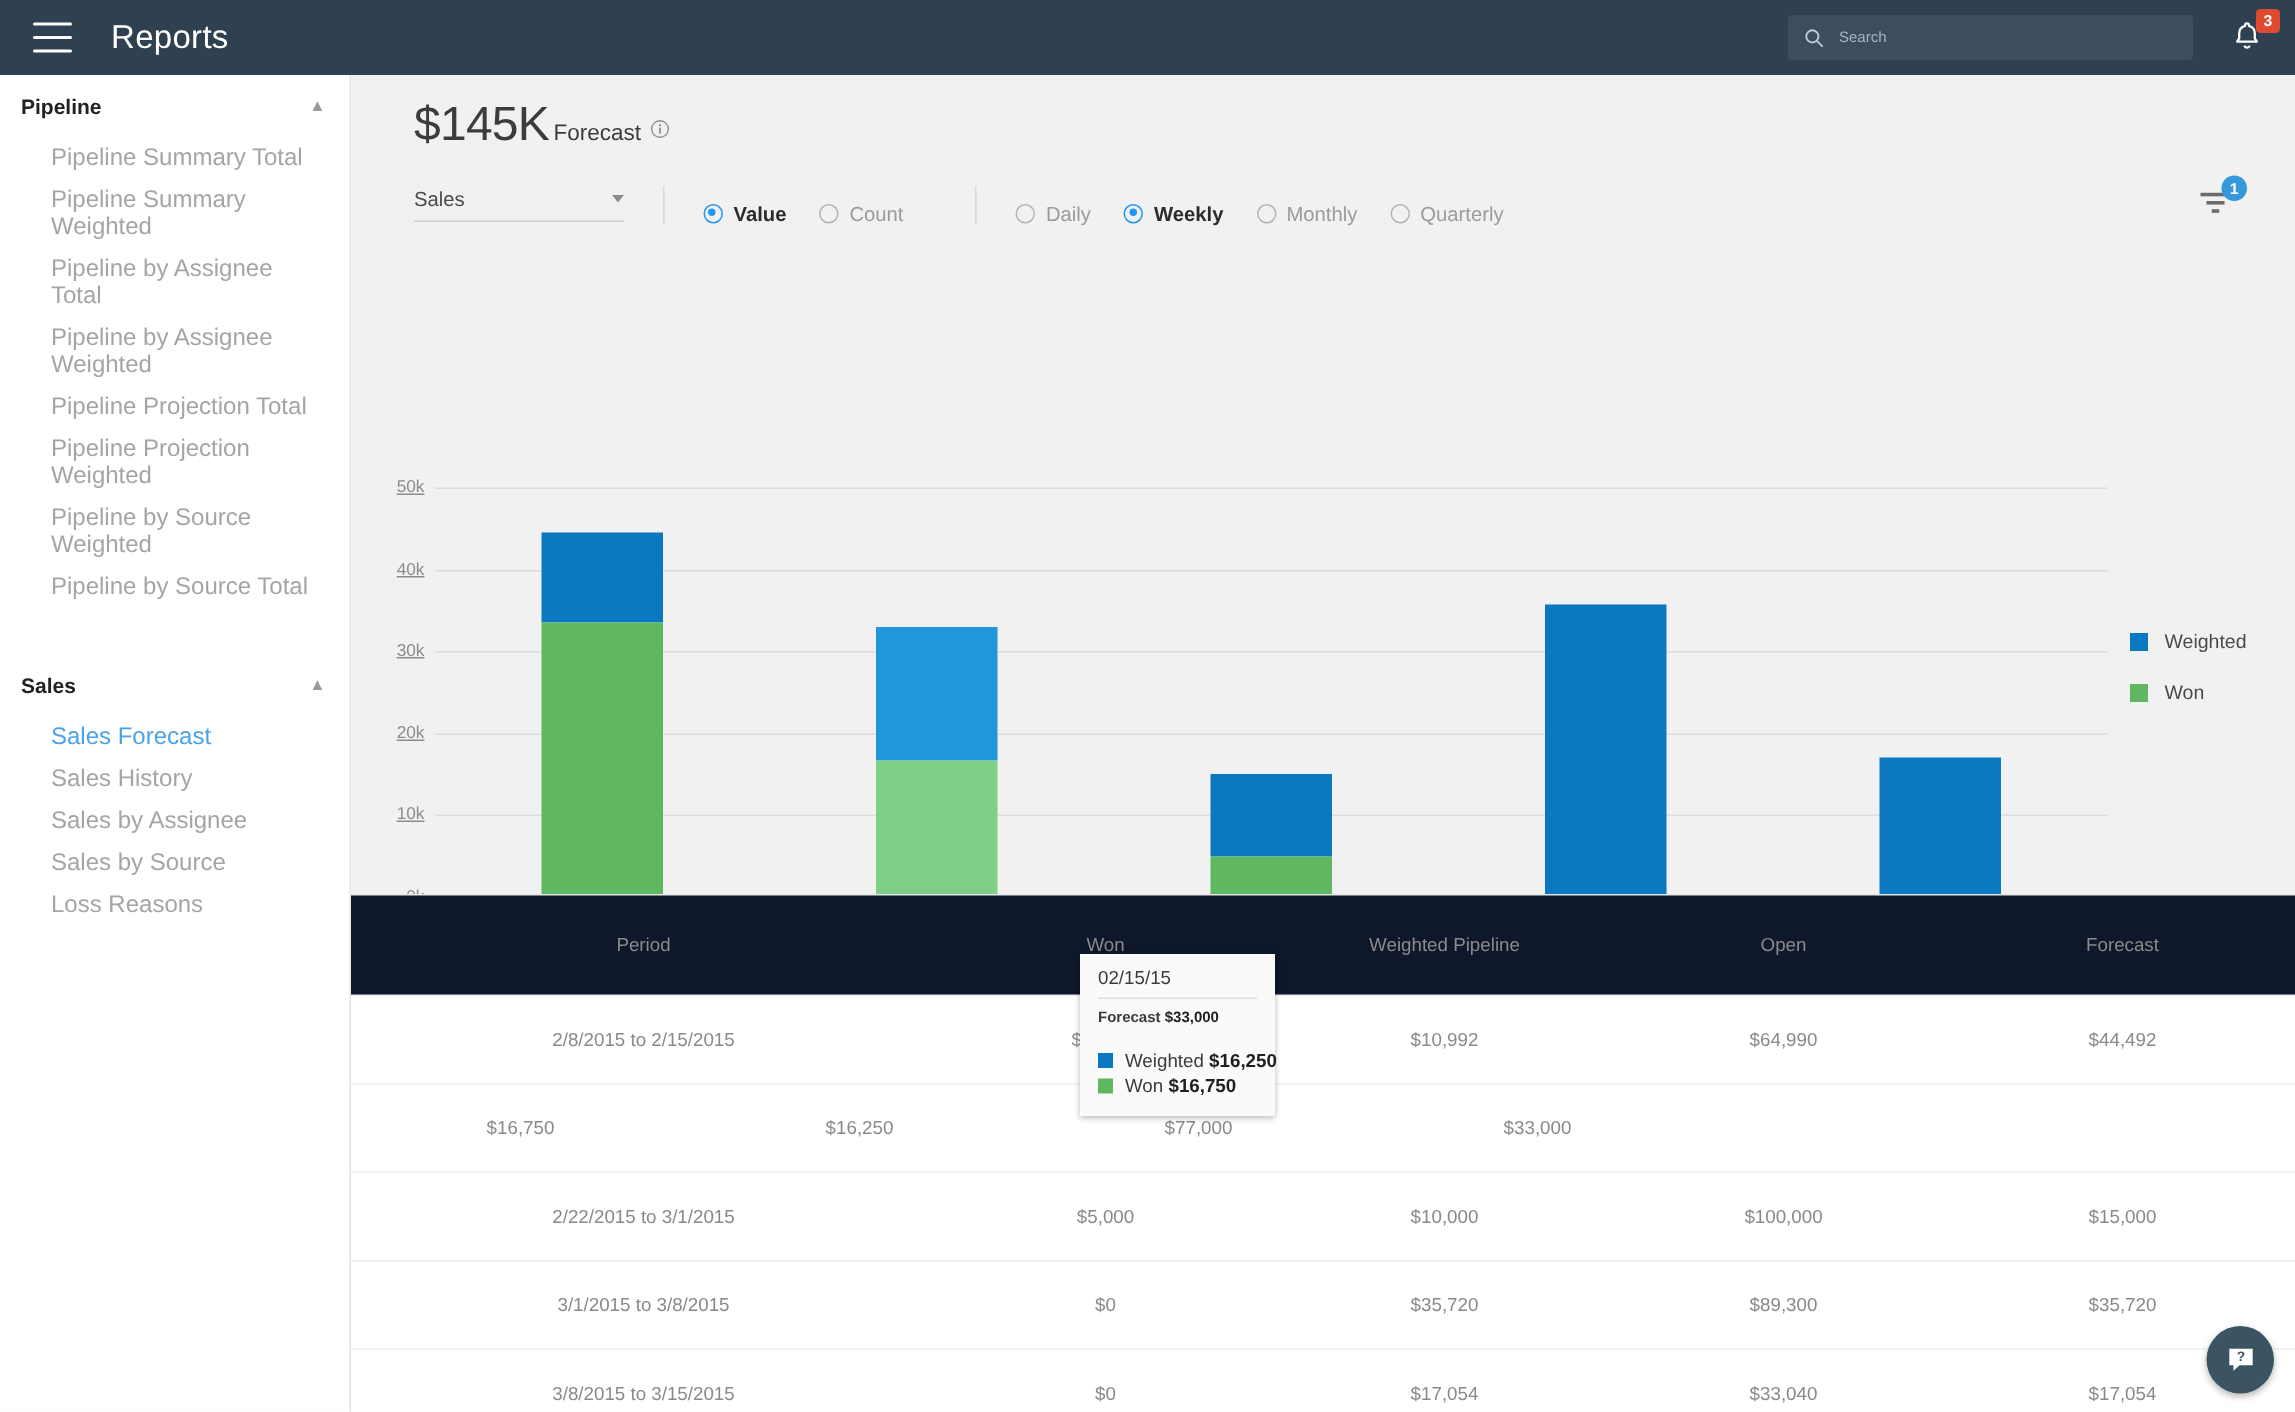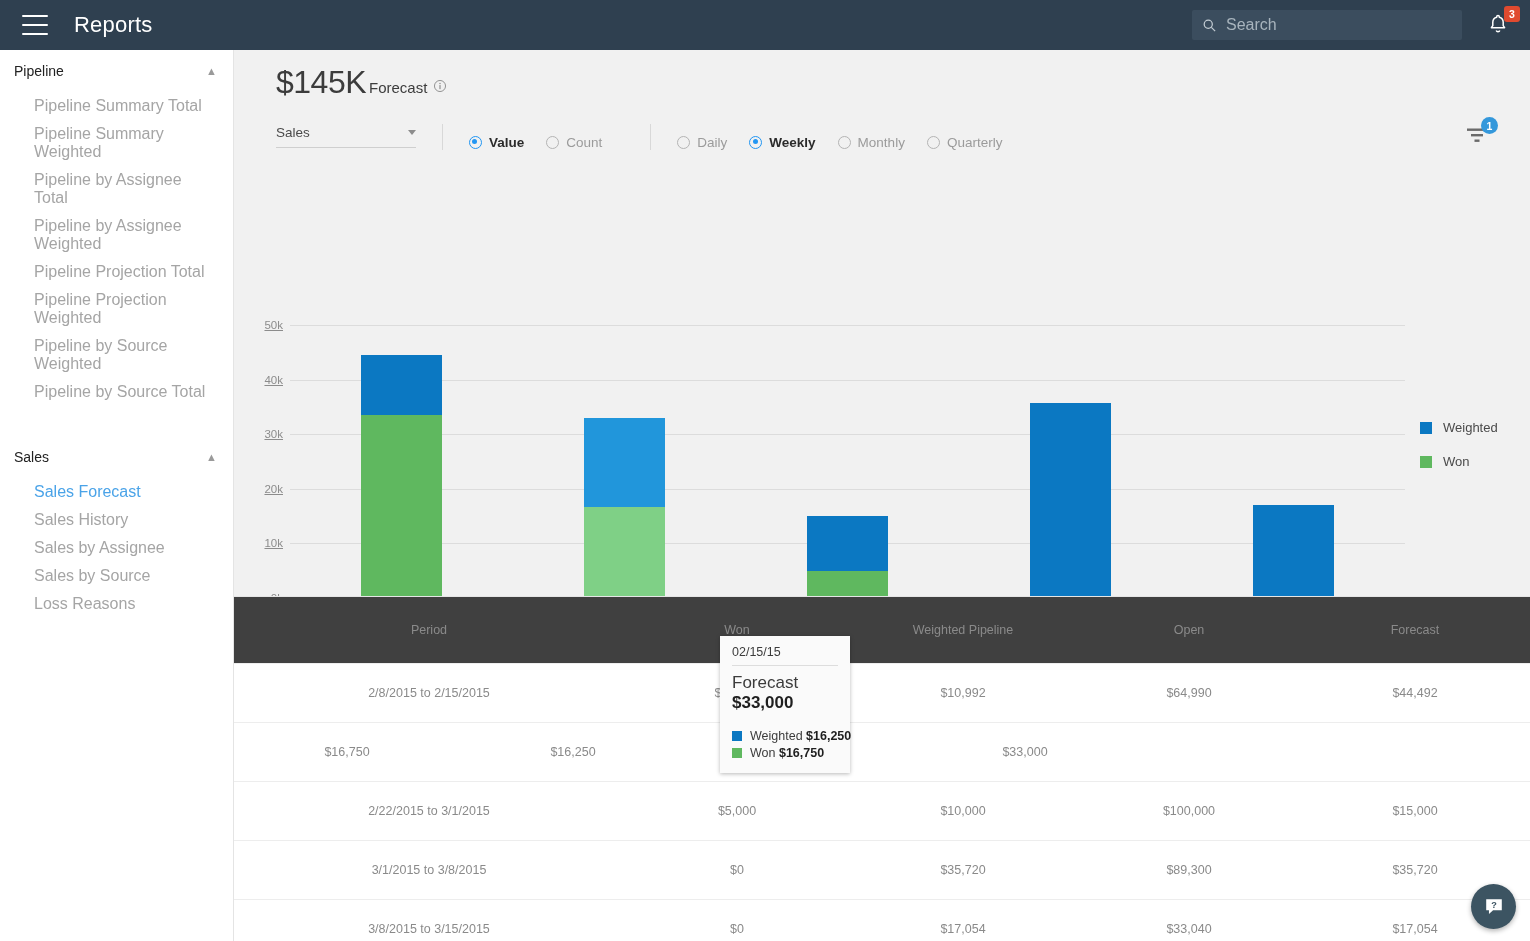--- a/index.html
+++ b/index.html
@@ -19,41 +19,41 @@
   .hamburger span { display: block; height: 2px; background: #ffffff; border-radius: 1px; }
   .app-title { color: #ffffff; font-size: 22px; margin-left: 26px; letter-spacing: .2px; }
   .topbar-right { margin-left: auto; display: flex; align-items: center; padding-right: 18px; }
   .search-box {
     width: 270px; height: 30px; background: #3B4D5E; border-radius: 2px;
     display: flex; align-items: center; padding: 0 10px; cursor: text;
   }
   .search-box svg { flex: 0 0 auto; }
   .search-input {
     background: transparent; border: 0; outline: 0; color: #ffffff;
-    font-family: "Liberation Sans", sans-serif; font-size: 16px;
+    font-family: "Liberation Sans", sans-serif; font-size: 10px;
     margin-left: 9px; width: 210px;
   }
   .search-input::placeholder { color: #A8B4BD; }
   .bell-wrap { position: relative; margin-left: 24px; cursor: pointer; width: 26px; height: 26px; }
   .badge-red {
     position: absolute; top: -6px; right: -8px; background: #E04A2F; color: #fff;
     font-size: 10.5px; font-weight: bold; min-width: 16px; height: 16px; border-radius: 3px;
     display: flex; align-items: center; justify-content: center; padding: 0 3px;
   }
 
   
   .sidebar {
     position: absolute; top: 50px; left: 0; width: 234px; height: 891px;
     background: #ffffff; border-right: 1px solid #E4E4E4; overflow: hidden;
   }
   .side-group-head {
     display: flex; align-items: center; justify-content: space-between;
     padding: 0 16px 0 14px; height: 42px; cursor: pointer;
   }
-  .side-group-head .g-label { font-size: 14px; font-weight: normal; color: #222; }
+  .side-group-head .g-label { font-size: 14px; font-weight: bold; color: #222; }
   .chev { color: #9A9A9A; font-size: 11px; line-height: 1; }
   .side-item {
     display: block; padding: 5px 14px 5px 34px; font-size: 16px; color: #A5A5A5;
     line-height: 18px; cursor: pointer; text-decoration: none;
   }
   .side-item.active { color: #4AA3E8; }
   .side-spacer { height: 30px; }
 
   
   .main {
@@ -123,30 +123,30 @@
   .legend-swatch { width: 12px; height: 12px; flex: 0 0 auto; }
   .legend-text { font-size: 13px; color: #4A4A4A; margin-left: 11px; }
 
   
   .tooltip {
     position: absolute; left: 486px; top: 331px; width: 130px;
     background: #FAFAFA; box-shadow: 0 1px 4px rgba(0,0,0,.28); padding: 9px 12px 10px 12px;
     z-index: 20;
   }
   .tt-date { font-size: 12.5px; color: #3C3C3C; padding-bottom: 6px; border-bottom: 1px solid #DDD; }
-  .tt-forecast { font-size: 17px; color: #3C3C3C; padding-top: 7px; }
+  .tt-forecast { font-size: 10px; color: #3C3C3C; padding-top: 7px; font-weight: bold; }
   .tt-forecast b, .tt-row b { color: #1F1F1F; }
   .tt-rows { margin-top: 16px; }
   .tt-row { display: flex; align-items: center; font-size: 12.5px; color: #3C3C3C; margin-bottom: 3px; }
   .tt-sw { width: 10px; height: 10px; flex: 0 0 auto; margin-right: 8px; }
 
   
   .table-wrap { position: absolute; top: 546px; left: 0; width: 1296px; background: #fff; }
   .t-row { display: flex; border-bottom: 1px solid #EDEDED; }
-  .t-head { background: #404040; border-top: 1px solid #E6E6E6; }
+  .t-head { background: #0f172a; border-top: 1px solid #E6E6E6; }
   .t-head .t-cell { font-size: 12.5px; color: #8A8A8A; height: 66px; }
   .t-cell { display: flex; align-items: center; justify-content: center; height: 58px; font-size: 12.5px; color: #8A8A8A; }
   .c-period { width: 390px; }
   .c-num { width: 226px; }
 
   
   .fab {
     position: absolute; right: 14px; bottom: 12px; width: 45px; height: 45px;
     border-radius: 50%; background: #3C5462; display: flex; align-items: center;
     justify-content: center; cursor: pointer; box-shadow: 0 2px 5px rgba(0,0,0,.3);

